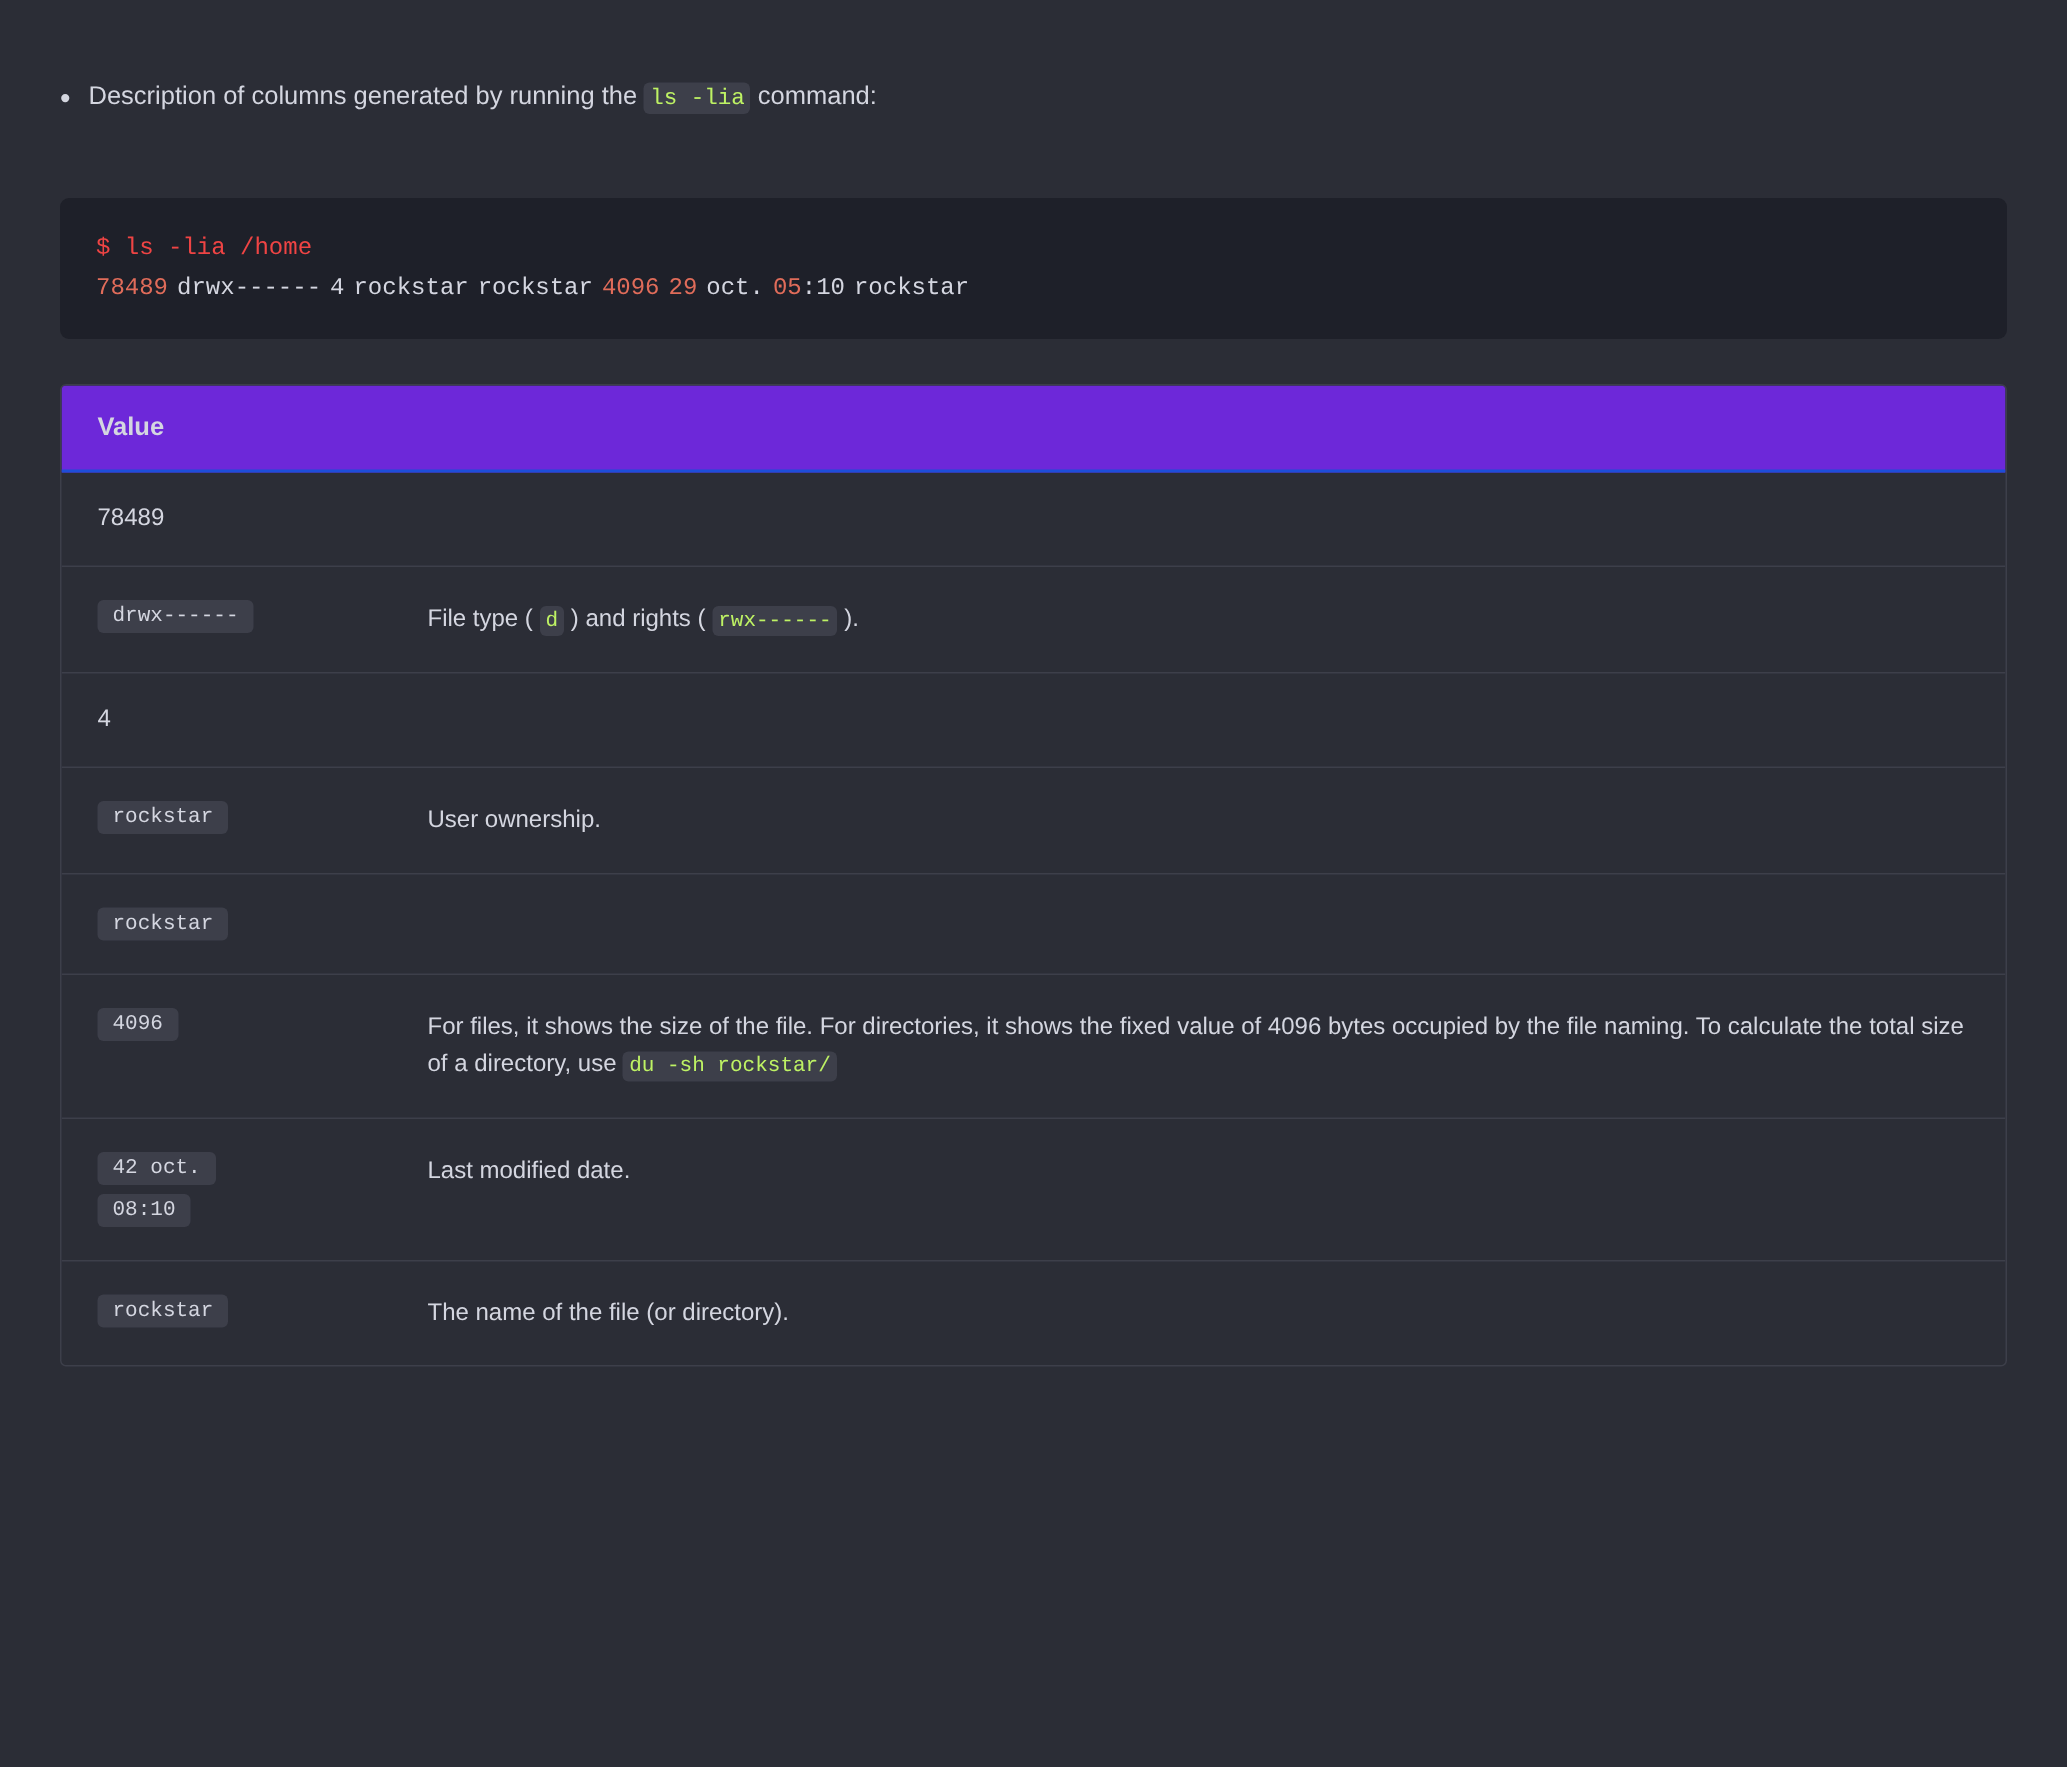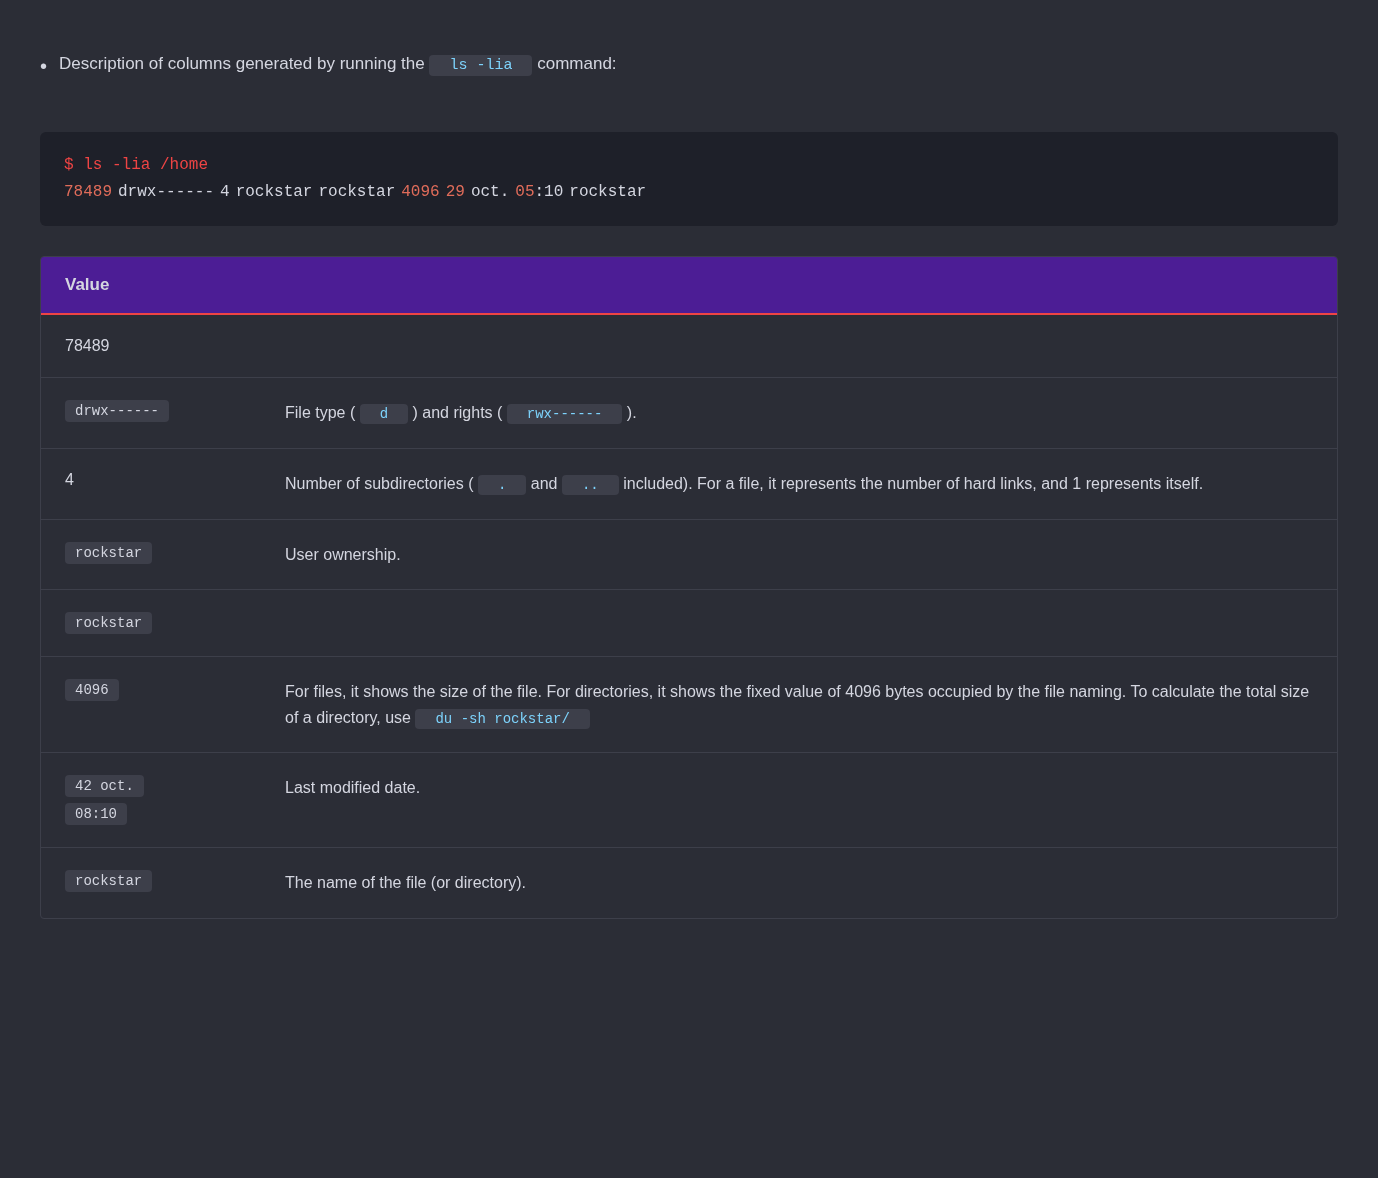--- a/index.html
+++ b/index.html
@@ -39,24 +39,24 @@
       line-height: 1.6;
       flex-shrink: 0;
     }
 
     .intro-text {
       line-height: 1.6;
     }
 
     .code-inline {
       background-color: #3d3f4a;
-      color: #7dd3fc;
+      color: #bef264;
       font-family: 'Courier New', Courier, monospace;
       font-size: 15px;
-      padding: 2px 20px;
+      padding: 2px 4px;
       border-radius: 4px;
     }
 
     .terminal-block {
       background-color: #1e2029;
       border-radius: 6px;
       padding: 20px 24px;
       margin: 20px 0 30px 0;
       font-family: 'Courier New', Courier, monospace;
       font-size: 16px;
@@ -84,22 +84,22 @@
 
     .table-container {
       border: 1px solid #3d3f4a;
       border-radius: 4px;
       overflow: hidden;
     }
 
     .table-header {
       display: grid;
       grid-template-columns: 220px 1fr;
-      background-color: #4c1d95;
-      border-bottom: 2px solid #ef4444;
+      background-color: #6d28d9;
+      border-bottom: 2px solid #1d4ed8;
       padding: 18px 24px;
     }
 
     .header-cell {
       font-weight: 700;
       font-size: 17px;
       color: #d4d6e0;
     }
 
     .table-row {
@@ -198,23 +198,20 @@
       </div>
       <div class="info-cell">
         File type ( <code class="code-inline">d</code> ) and rights ( <code class="code-inline">rwx------</code> ).
       </div>
     </div>
 
     <div class="table-row">
       <div class="value-cell">
         <span class="value-plain">4</span>
       </div>
-      <div class="info-cell">
-        Number of subdirectories ( <code class="code-inline">.</code> and <code class="code-inline">..</code> included). For a file, it represents the number of hard links, and 1 represents itself.
-      </div>
     </div>
 
     <div class="table-row">
       <div class="value-cell">
         <span class="value-badge">rockstar</span>
       </div>
       <div class="info-cell">User ownership.</div>
     </div>
 
     <div class="table-row">

